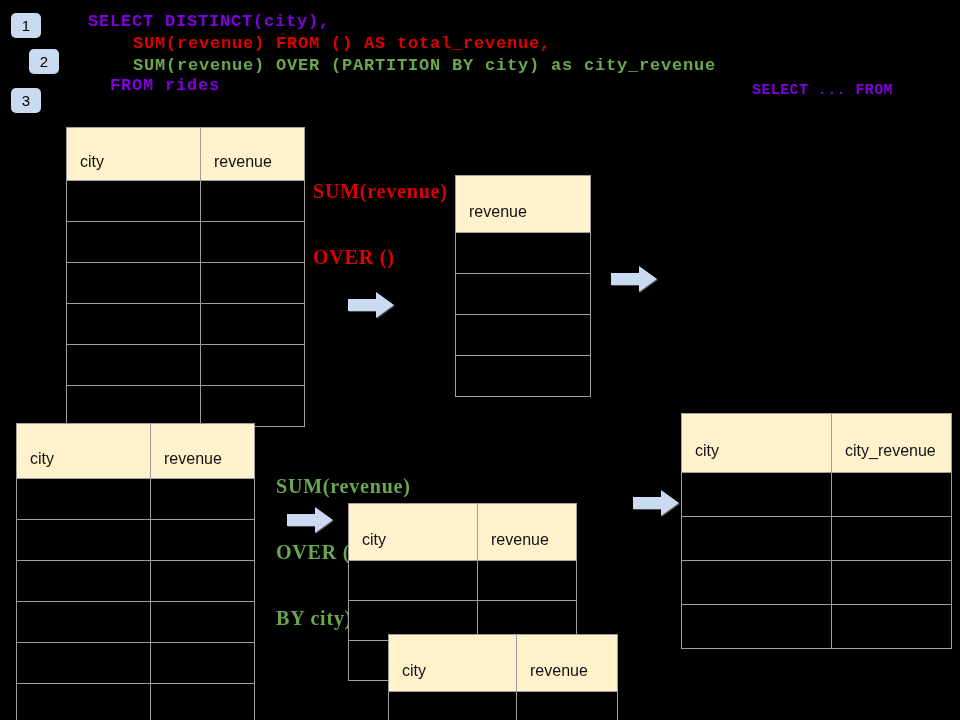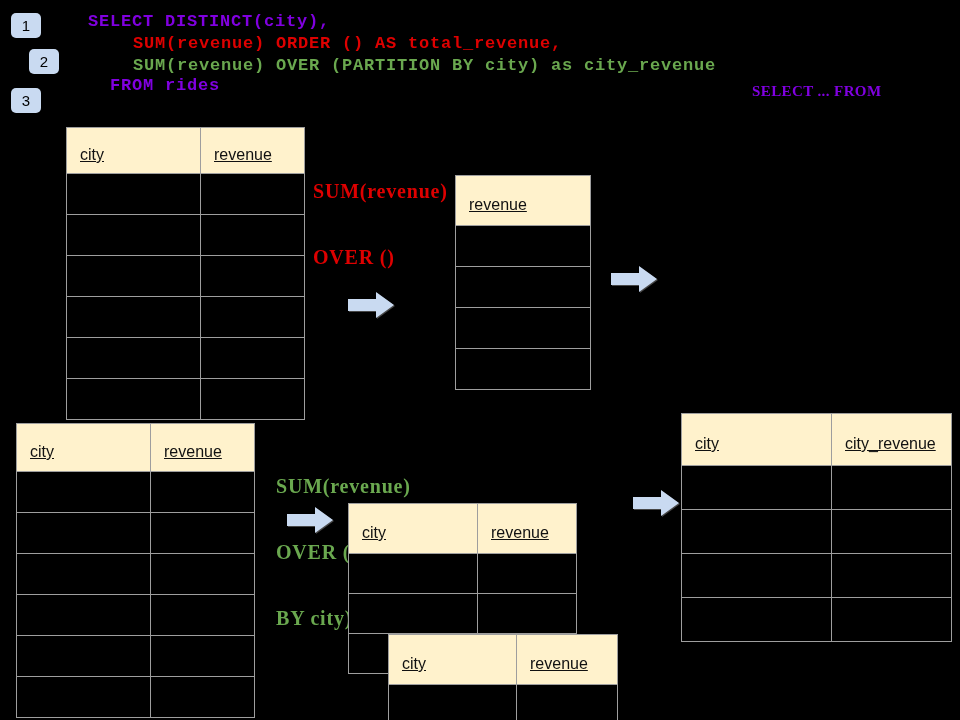--- a/index.html
+++ b/index.html
@@ -23,37 +23,37 @@
   }
   .purple{color:var(--purple,#8000E0);}
   .red{color:var(--red,#DE0000);}
   .green{color:var(--green,#6AA84F);}
   .sql-l1{left:88px;top:12px;}
   .sql-l2{left:133px;top:34px;}
   .sql-l3{left:133px;top:56px;}
   .sql-l4{left:110px;top:76px;}
   .sql-l5{left:110px;top:100px;}
   .side-note{
-    position:absolute;left:752px;top:36px;font-family:Liberation Serif, serif;
+    position:absolute;left:752px;top:36px;font-family:Liberation Mono, monospace;
     font-weight:bold;font-size:15px;line-height:22px;letter-spacing:0.4px;white-space:pre;
   }
   .anno{
     position:absolute;font-family:Liberation Serif, serif;
     font-weight:bold;font-size:20px;line-height:22px;letter-spacing:0.8px;white-space:pre;
   }
   .anno-total{left:313px;top:136px;}
   .anno-part{left:276px;top:431px;}
   
   .tbl{
     position:absolute;border-collapse:collapse;table-layout:fixed;background:#000;
   }
   .tbl th{
     background:var(--header_bg,#FFF2CC);color:var(--header_text,#111);
     font-family:"Liberation Sans",sans-serif;font-size:16px;font-weight:400;
-    text-align:left;padding:9px 0 0 13px;border:1px solid var(--border,#9E9E9E);text-decoration:underline;
+    text-align:left;padding:16px 0 0 13px;border:1px solid var(--border,#9E9E9E);
   }
   .tbl td{border:1px solid var(--border,#9E9E9E);padding:0;}
   .t-src-top{left:66px;top:127px;width:239px;}
   .t-src-top th{height:36px;}  .t-src-top td{height:40px;}  .t-src-top th:first-child{width:120px;}
   .t-total{left:455px;top:175px;width:136px;}
   .t-total th{height:40px;}   .t-total td{height:40px;}
   .t-src-bot{left:16px;top:423px;width:239px;}
   .t-src-bot th{height:38px;}  .t-src-bot td{height:40px;}  .t-src-bot th:first-child{width:120px;}
   .t-part-mid{left:348px;top:503px;width:229px;}
   .t-part-mid th{height:40px;} .t-part-mid td{height:39px;} .t-part-mid th:first-child{width:115px;}
@@ -71,21 +71,21 @@
 </head>
 <body>
 
 <div class="canvas">
 
   <div class="badge b1">1</div>
   <div class="badge b2">2</div>
   <div class="badge b3">3</div>
 
   <div class="code sql-l1 purple">SELECT DISTINCT(city),</div>
-  <div class="code sql-l2 red">SUM(revenue) ORDER () AS total_revenue,</div>
+  <div class="code sql-l2 red">SUM(revenue) FROM () AS total_revenue,</div>
   <div class="code sql-l3 green">SUM(revenue) OVER (PARTITION BY city) as city_revenue</div>
   <div class="code sql-l4 purple">FROM rides</div>
 
   <div class="side-note purple">
     <div>SELECT ... FROM</div>
   </div>
 
   <div class="anno anno-total red">
     <div>SUM(revenue)</div>
     <div>OVER ()</div>

